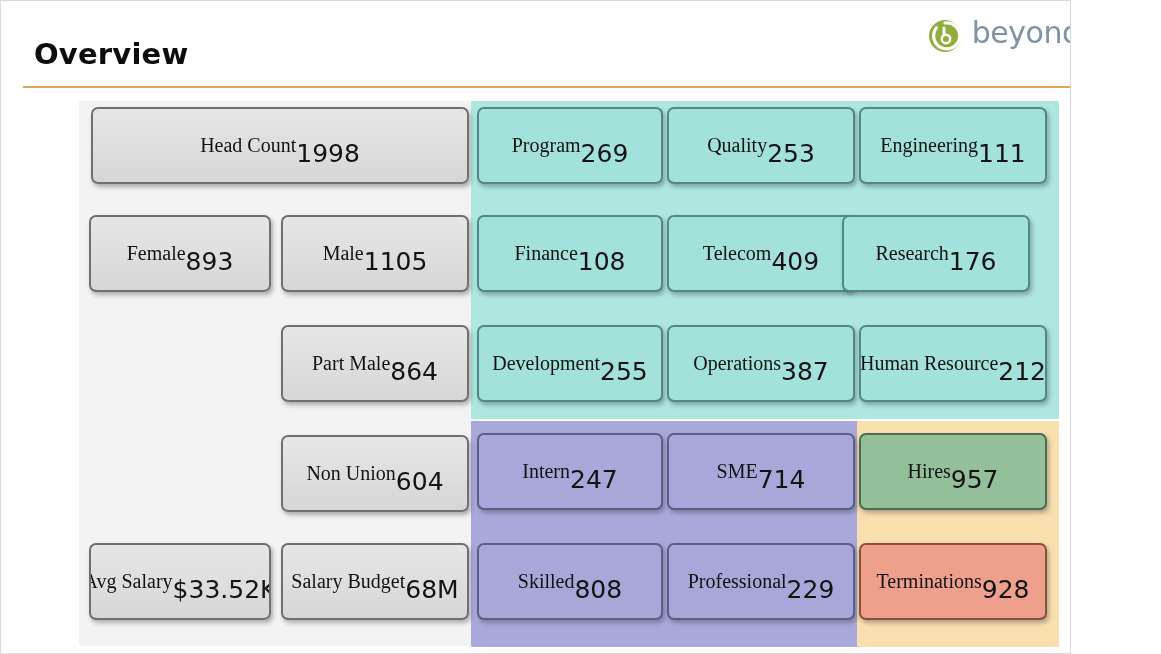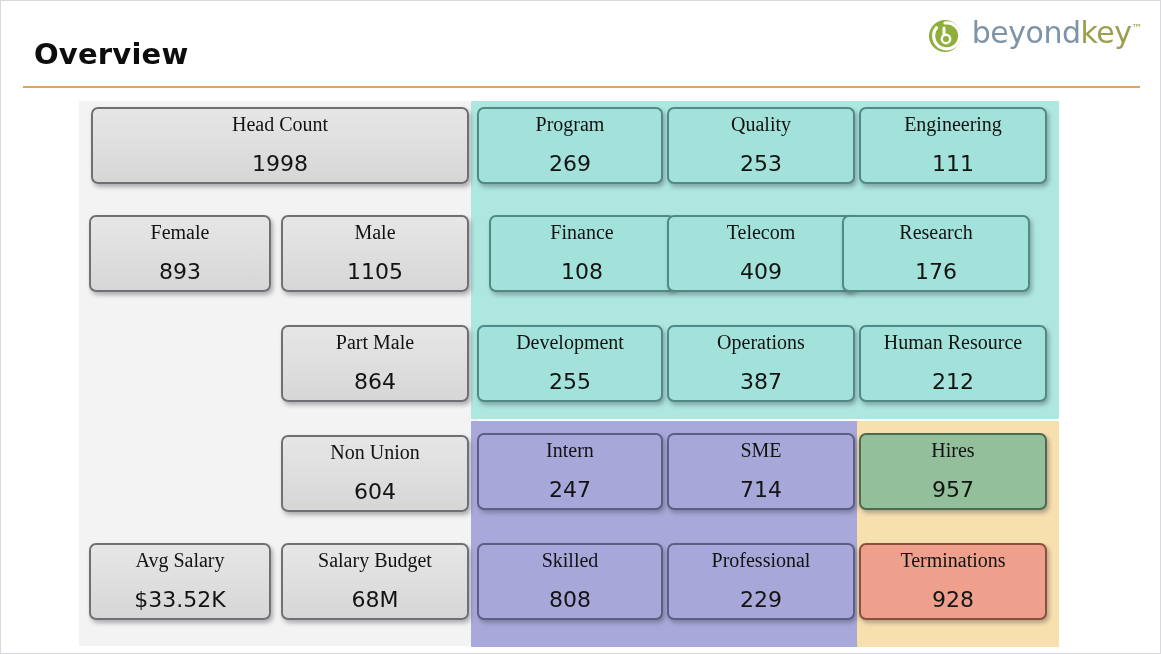--- a/index.html
+++ b/index.html
@@ -7,21 +7,21 @@
     margin: 0;
     padding: 0;
     background: #ffffff;
   }
   body {
     font-family: "Liberation Serif", serif;
   }
 
   .slide {
     position: relative;
-    width: 1161px;
+    width: 1071px;
     height: 654px;
     box-sizing: border-box;
     background: #ffffff;
     border: 1px solid #d8d8dd;
     overflow: hidden;
   }
 
   
   .header {
     position: absolute;
@@ -98,39 +98,39 @@
   .panel-teal  { left: 470px; top: 8px;   width: 588px; height: 318px; background: #aee6e0; }
   .panel-purple{ left: 470px; top: 328px; width: 396px; height: 226px; background: #a8a9da; }
   .panel-peach { left: 856px; top: 328px; width: 202px; height: 226px; background: #f8dfae; }
 
   
   .card {
     position: absolute;
     box-sizing: border-box;
     border-radius: 7px;
     display: flex;
-    flex-direction: column;
+    flex-direction: row;
     align-items: center;
     justify-content: center;
     text-align: center;
     padding: 4px 6px;
     box-shadow: 2px 3px 4px rgba(60,60,70,0.38);
     overflow: hidden;
   }
   .card .label {
     font-family: "Liberation Serif", serif;
     font-size: 20px;
     line-height: 1.08;
     color: #121212;
     white-space: nowrap;
   }
   .card .value {
     font-family: "DejaVu Sans", sans-serif;
     font-weight: 400;
-    font-size: 22px;
+    font-size: 25px;
     line-height: 1.12;
     color: #131313;
     margin-top: 16px;
     white-space: nowrap;
   }
 
   
   .card.gray {
     background: linear-gradient(180deg, #e6e6e6 0%, #dedede 55%, #d6d6d6 100%);
     border: 2px solid #6f6f74;
@@ -219,21 +219,21 @@
     </div>
     <div class="card teal" style="left:666px; top:14px; width:188px; height:77px;">
       <div class="label">Quality</div>
       <div class="value">253</div>
     </div>
     <div class="card teal" style="left:858px; top:14px; width:188px; height:77px;">
       <div class="label">Engineering</div>
       <div class="value">111</div>
     </div>
 
-    <div class="card teal" style="left:488px; top:122px; width:186px; height:77px;">
+    <div class="card teal" style="left:476px; top:122px; width:186px; height:77px;">
       <div class="label">Finance</div>
       <div class="value">108</div>
     </div>
     <div class="card teal" style="left:666px; top:122px; width:188px; height:77px;">
       <div class="label">Telecom</div>
       <div class="value">409</div>
     </div>
     <div class="card teal" style="left:841px; top:122px; width:188px; height:77px;">
       <div class="label">Research</div>
       <div class="value">176</div>

